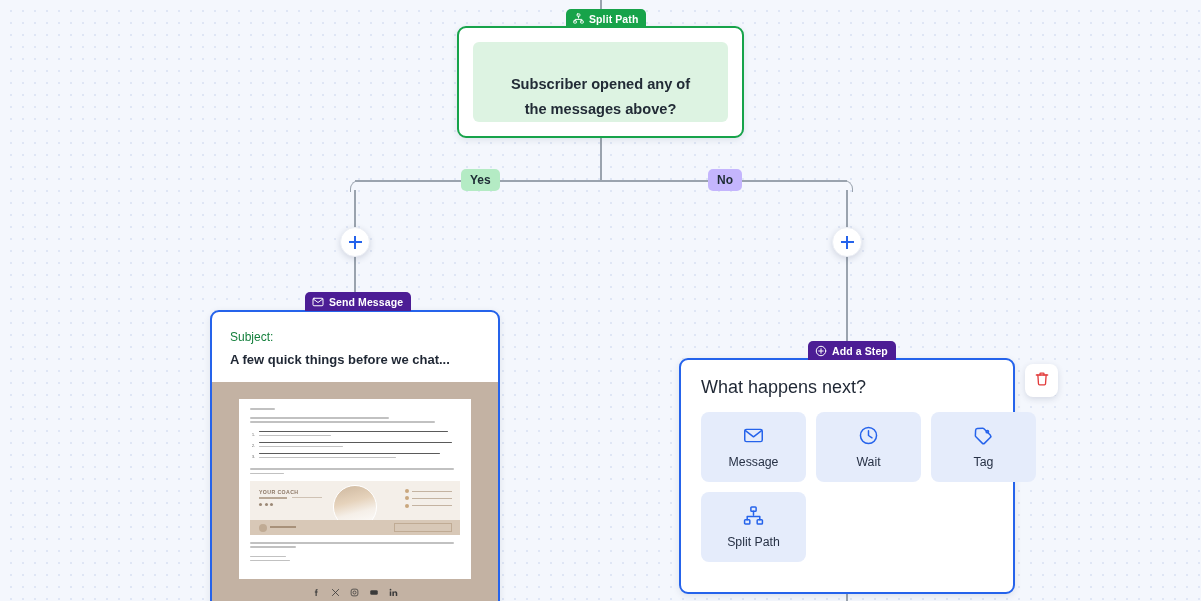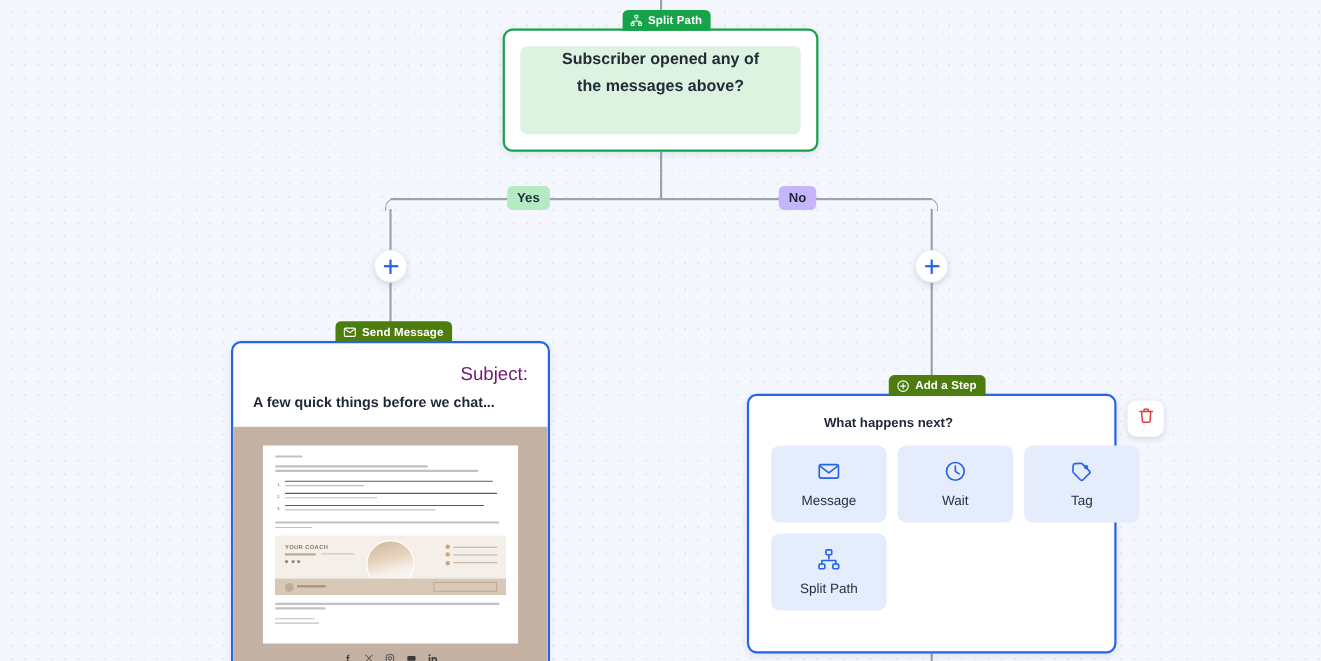--- a/index.html
+++ b/index.html
@@ -39,40 +39,40 @@
     border-radius: 5px 5px 0 0;
     font-size: 10.5px;
     font-weight: bold;
     color: #ffffff;
     white-space: nowrap;
     letter-spacing: .1px;
     z-index: 6;
   }
   .badge svg { display: block; }
   .badge-green { background: #17a34a; }
-  .badge-blue  { background: #4d7c0f; }
+  .badge-blue  { background: #4c1d95; }
 
   
   .card {
     position: absolute;
     background: #ffffff;
     border-radius: 9px;
     box-shadow: 0 2px 7px rgba(31,45,80,.10);
     z-index: 5;
   }
   .card-green { border: 2px solid #17a34a; }
   .card-blue  { border: 2px solid #2563eb; }
 
   
   #decision-card { left: 457px; top: 26px; width: 287px; height: 112px; }
   .decision-inner {
     position: absolute; left: 14px; top: 14px; right: 14px; bottom: 14px;
     background: #ddf3e2;
     border-radius: 6px;
-    display: flex; align-items: flex-start; justify-content: center;
+    display: flex; align-items: flex-end; justify-content: center;
     text-align: center;
   }
   .decision-text {
     font-size: 14.6px; font-weight: bold; color: #222b36;
     line-height: 1.72;
     max-width: 200px;
   }
 
   
   .branch-label {
@@ -100,21 +100,21 @@
   }
   .plus-btn::before, .plus-btn::after {
     content: ""; position: absolute; background: #2563eb;
   }
   .plus-btn::before { width: 13px; height: 1.8px; }
   .plus-btn::after  { width: 1.8px; height: 13px; }
 
   
   #message-card { left: 210px; top: 310px; width: 290px; height: 300px; overflow: hidden; }
   .msg-pad { padding: 18px 18px 0 18px; }
-  .subject-label { font-size: 17px; color: #701a75; margin-bottom: 8px; text-align: right; }
+  .subject-label { font-size: 12px; color: #15803d; margin-bottom: 8px; }
   .subject-value { font-size: 13px; font-weight: bold; color: #1f2734; }
 
   .preview-wrap {
     margin-top: 15px;
     background: #c3b2a3;
     height: 220px;
     padding: 17px 27px 0 27px;
     overflow: hidden;
   }
   .preview-sheet {
@@ -154,21 +154,21 @@
   .coach-logo { position: absolute; left: 9px; top: 3.5px; width: 8px; height: 8px; border-radius: 50%; background: #c0ab94; }
   .coach-brand { position: absolute; left: 20px; top: 5.5px; width: 26px; height: 2px; background: #a89madd; background: #a8917a; }
   .coach-foot-box { position: absolute; right: 8px; top: 3px; width: 58px; height: 9px; border: .7px solid #c0ab94; }
 
   .social-row { display: flex; justify-content: center; gap: 10px; margin-top: 9px; }
   .social-row svg { display: block; }
 
   
   #next-card { left: 679px; top: 358px; width: 336px; height: 236px; }
   .next-pad { padding: 17px 20px; }
-  .next-title { font-size: 12px; font-weight: bold; color: #1f2734; margin-bottom: 14px; margin-left: 48px; }
+  .next-title { font-size: 18px; font-weight: normal; color: #1f2734; margin-bottom: 14px; }
   .step-grid { display: grid; grid-template-columns: repeat(3, 105px); gap: 10px; }
   .step-tile {
     height: 70px; border-radius: 8px; background: #e5ecfb;
     display: flex; flex-direction: column; align-items: center; justify-content: center;
     gap: 9px; cursor: pointer;
   }
   .step-tile svg { display: block; }
   .step-label { font-size: 12.3px; color: #273145; }
 
   

